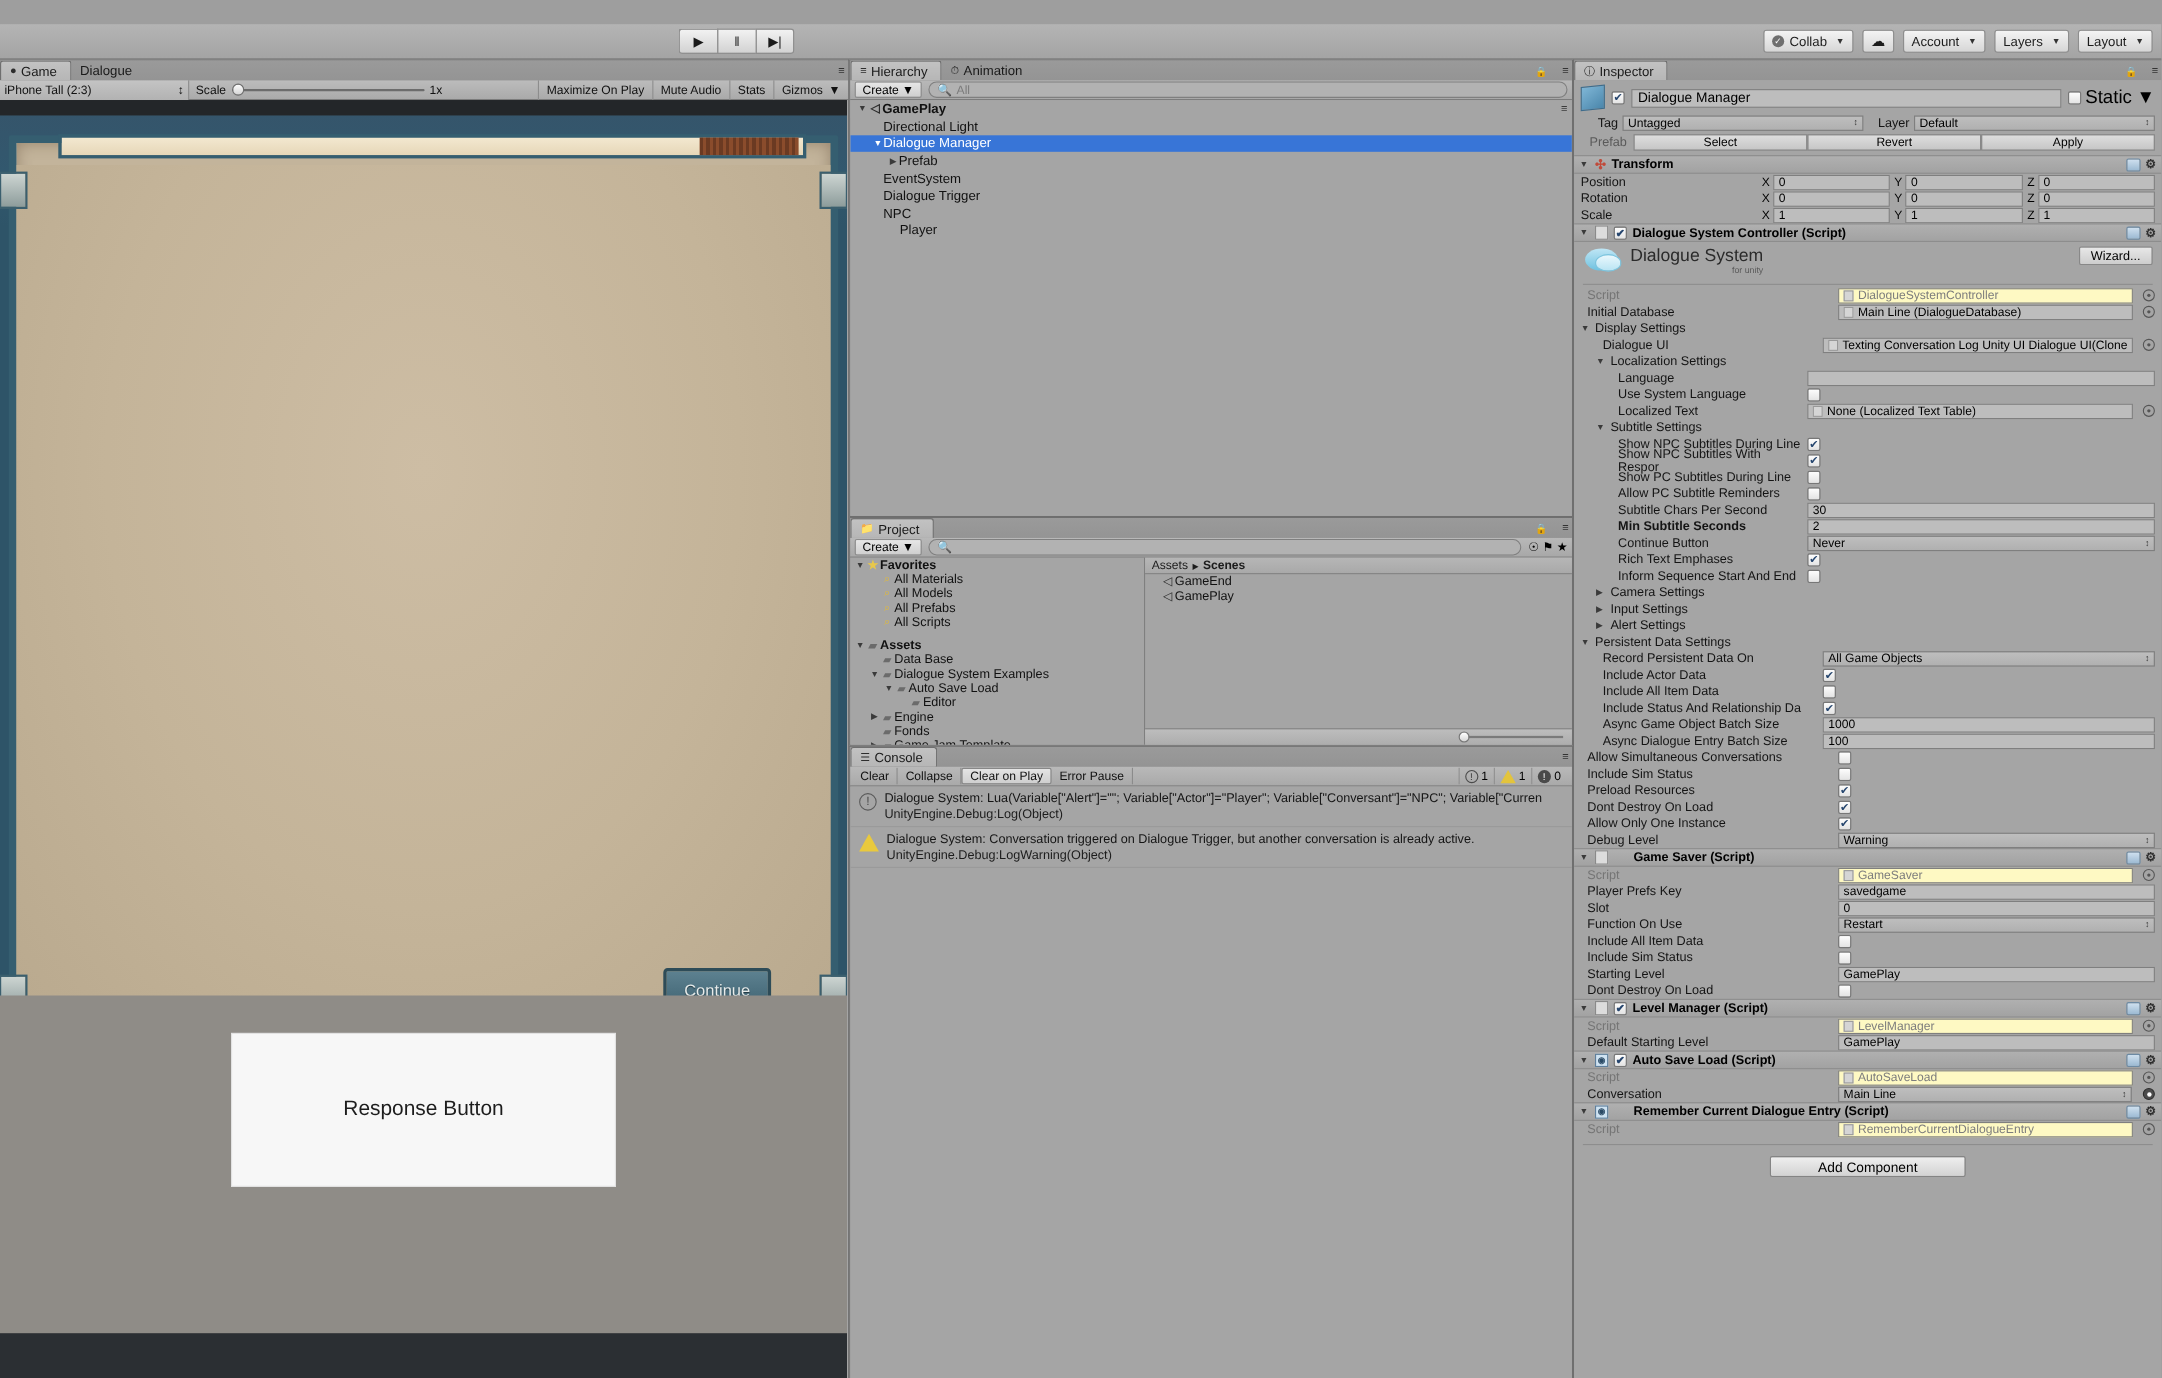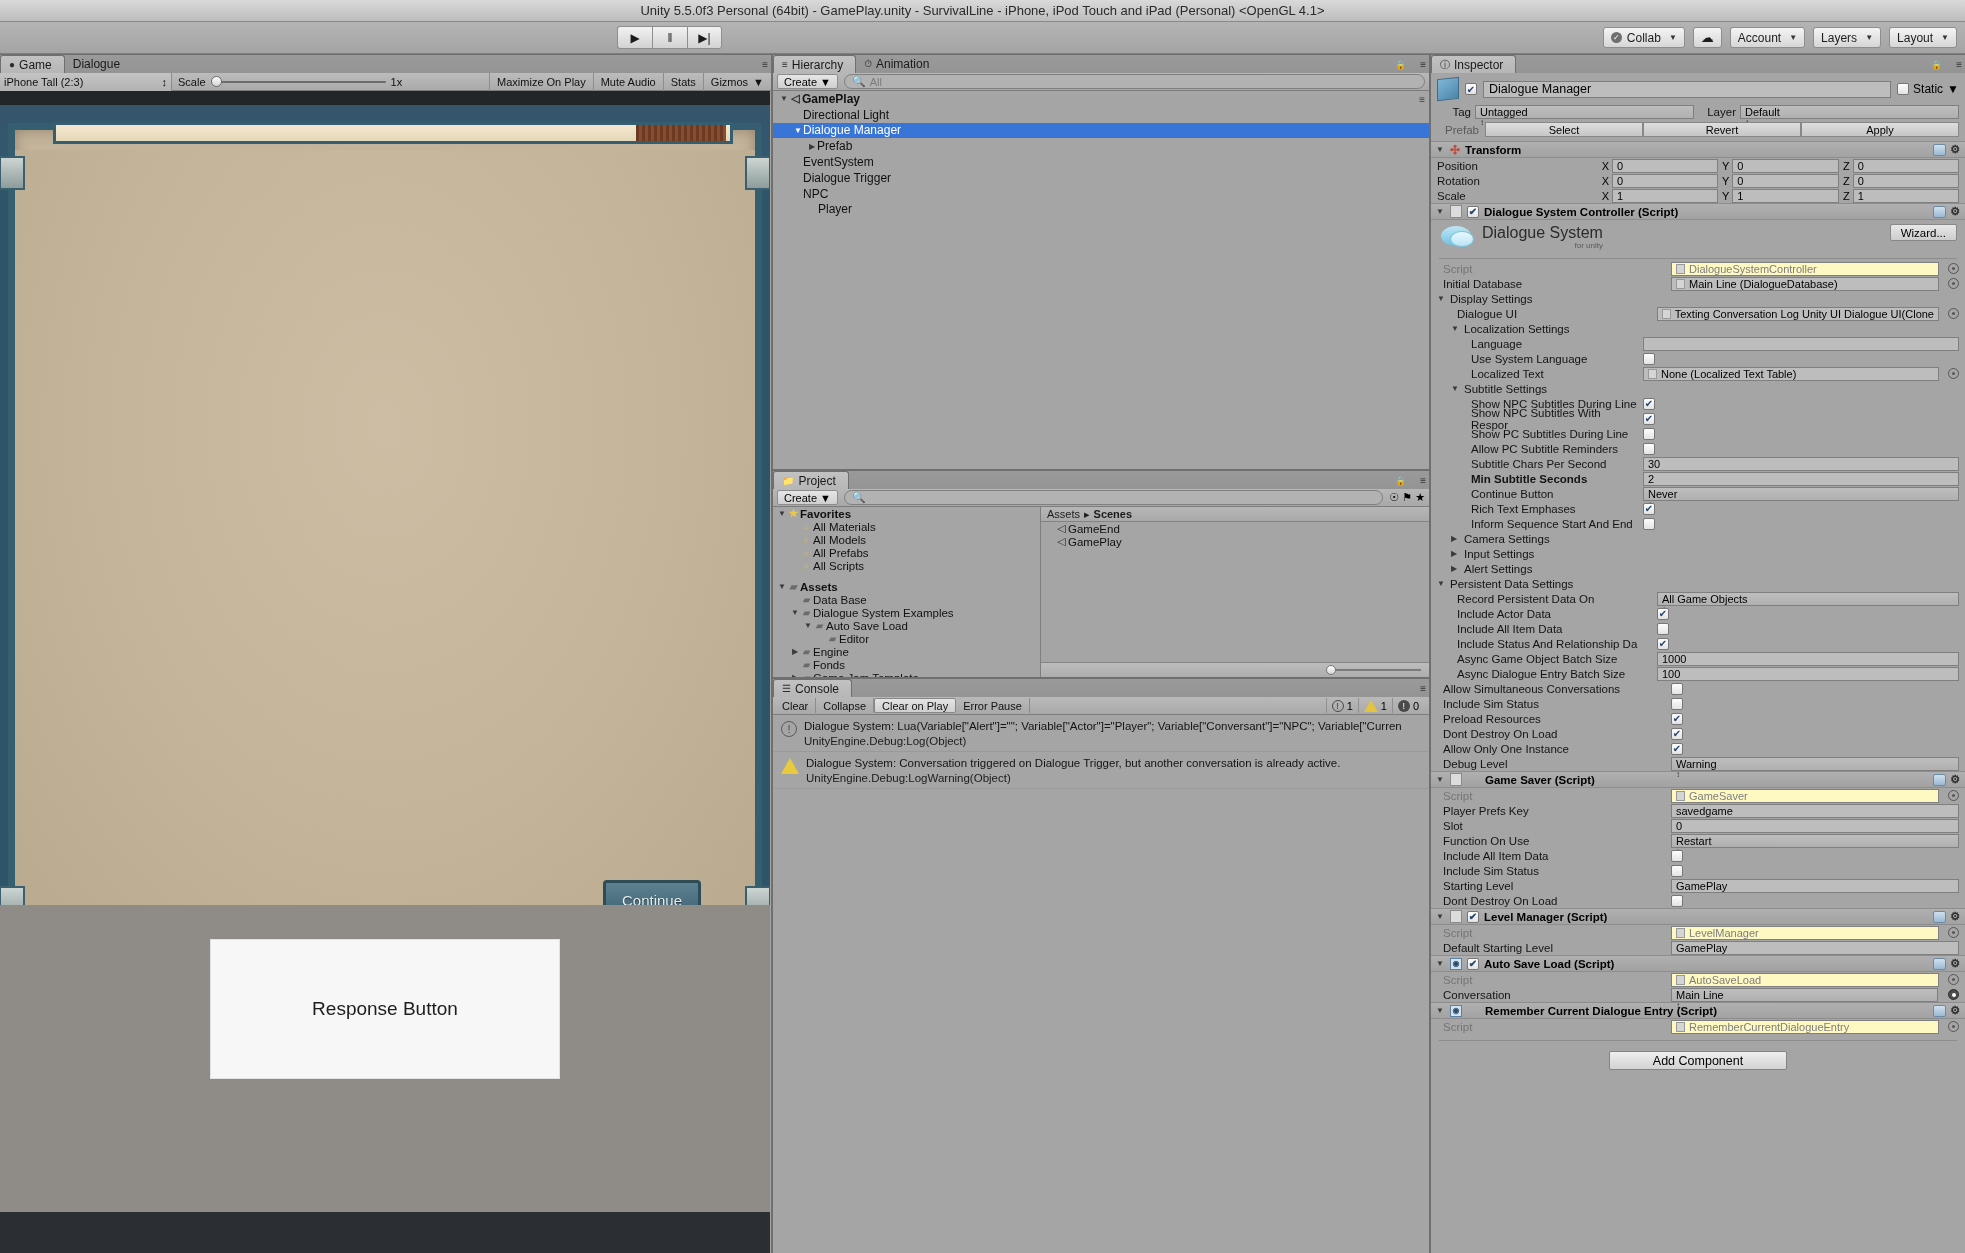--- a/index.html
+++ b/index.html
@@ -263,28 +263,28 @@
     width:12px;height:12px;background:linear-gradient(#fdfdfd,#e3e3e3);
     border:1px solid #777; border-radius:2px; display:inline-flex;
     align-items:center; justify-content:center; font-size:10px; color:#25456e;
     flex:0 0 12px;
   }
   .chk.on:after{ content:"\2714"; font-size:10px; color:#25456e; }
   .namefield{
     flex:1; height:17px; background:#bdbdbd; border:1px solid #7d7d7d;
     display:flex; align-items:center; padding:0 5px; font-size:12.5px;
   }
-  .statictag{ display:flex; align-items:center; gap:4px; font-size:12px; }
+  .statictag{ display:flex; align-items:center; gap:4px; font-size:17px; }
   .row{ display:flex; align-items:center; height:15px; font-size:11.5px; padding:0 6px; gap:4px;}
   .lbl{ color:#141414; }
   .lbl.dim{ color:#757575; }
   .dd{
     height:14px; background:linear-gradient(#bebebe,#b0b0b0);
-    border:1px solid #7f7f7f; display:flex; align-items:flex-start;
-    padding:0 4px; font-size:11px; justify-content:space-between;flex-direction:column;
+    border:1px solid #7f7f7f; display:flex; align-items:center;
+    padding:0 4px; font-size:11px; justify-content:space-between;
   }
   .dd .ar{ font-size:8px; color:#333; }
   .fld{
     height:14px; background:#bdbdbd; border:1px solid #7f7f7f;
     display:flex; align-items:center; padding:0 4px; font-size:11px;
   }
   .fld.ro{ background:#fef9c3; color:#7d7d7d; }
   .prefabrow{ display:flex; align-items:center; gap:0; padding:2px 6px 4px 6px; }
   .prefabrow .plabel{ width:48px; font-size:11.5px; color:#5a5a5a; }
   .pbtn{
@@ -344,23 +344,20 @@
     display:flex; align-items:center; justify-content:center; font-size:12.5px;
   }
   .sqicon{ width:12px;height:12px;border:1px solid #5f7f9b;background:#cfe3f2;
     display:flex;align-items:center;justify-content:center;font-size:8px;color:#2b4b66;}
 </style>
 </head>
 <body>
 
 <div class="app">
 
-  <div class="titlebar">
-    <span class="ttl">Unity 5.5.0f3 Personal (64bit) - GamePlay.unity - SurvivalLine - iPhone, iPod Touch and iPad (Personal) &lt;OpenGL 4.1&gt;</span>
-  </div>
 
   <div class="toolbar">
     <div class="playgroup">
       <div class="tbtn">▶</div>
       <div class="tbtn">‖</div>
       <div class="tbtn">▶|</div>
     </div>
     <div class="rtools">
       <div class="pill">
         <span class="collab-dot">✓</span>

